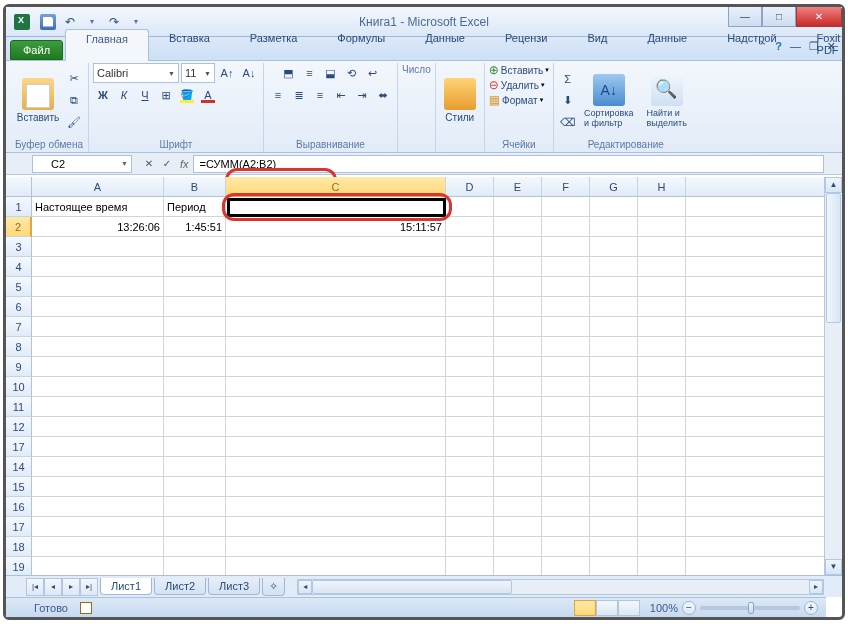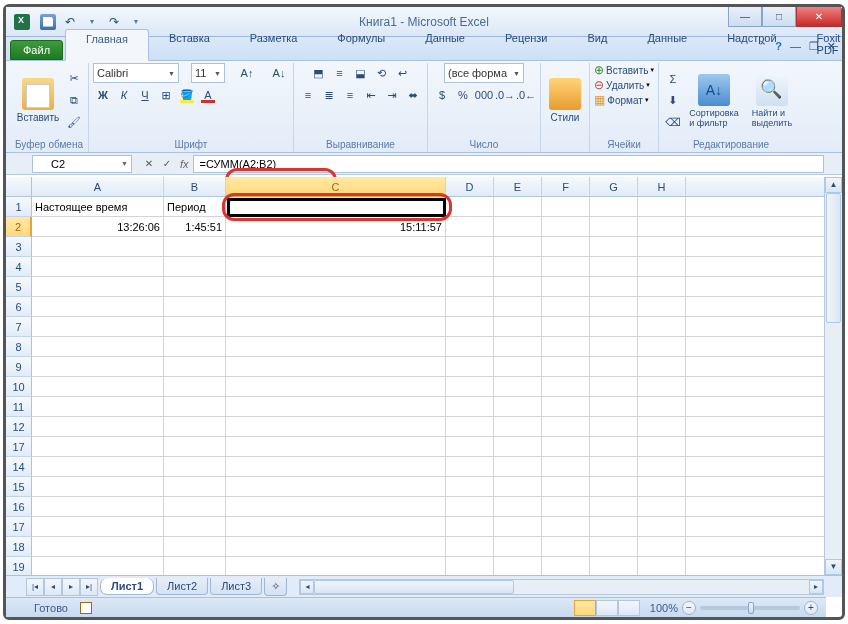--- a/index.html
+++ b/index.html
@@ -63,21 +63,21 @@
 .cell { border-right: 1px solid #d4d4d4; border-bottom: 1px solid #d4d4d4; height: 20px; font-size: 11px; padding: 0 3px; line-height: 20px; color: #000; overflow: visible; white-space: nowrap; }
 .cell.right { text-align: right; }
 .selcell { position: absolute; border: 3px solid #000; background: #fff; }
 .cell-hl { position: absolute; border: 3px solid #d9362f; border-radius: 12px; pointer-events: none; }
 
 
 .sheettabs { position: absolute; bottom: 20px; left: 0; right: 0; height: 22px; background: #e2ecf8; border-top: 1px solid #a9c1e0; display: flex; align-items: center; }
 .sheetnav { display: flex; margin-left: 20px; }
 .sheetnav .nb { width: 18px; height: 18px; border: 1px solid #b2c6e0; background: linear-gradient(#f3f7fc,#dce8f6); font-size: 8px; display: flex; align-items: center; justify-content: center; color: #2a4b7c; }
 .sheettab { background: #fff; border: 1px solid #9fb6d4; border-top: none; padding: 2px 10px; font-size: 11px; margin-left: 2px; border-radius: 0 0 4px 4px; color: #2a4b7c; }
-.sheettab.active { font-weight: bold; background: #fff; border-radius: 7px; }
+.sheettab.active { font-weight: normal; background: #fff; }
 .sheettab.inactive { background: linear-gradient(#e6eef8,#d4e2f3); }
 .hscroll { flex: 1; margin: 0 18px 0 12px; height: 16px; background: #e8eef6; border: 1px solid #b8c8dc; position: relative; }
 .hscroll .thumb { position: absolute; left: 14px; top: 0; bottom: 0; width: 200px; background: linear-gradient(#f1f5fb,#d9e5f3); border: 1px solid #accae8; border-radius: 2px; }
 .hscroll .ab { position: absolute; top: 0; width: 14px; height: 14px; background: linear-gradient(#f1f5fb,#d9e5f3); border: 1px solid #accae8; font-size: 8px; text-align: center; line-height: 12px; color: #2a4b7c; }
 .hscroll .ab.l { left: 0; } .hscroll .ab.r { right: 0; }
 
 
 .statusbar { position: absolute; bottom: 0; left: 0; right: 16px; height: 20px; background: linear-gradient(#dce8f6,#c7daf0); border-top: 1px solid #a9c1e0; display: flex; align-items: center; font-size: 11px; color: #3a5c88; padding: 0 8px; }
 .statusbar .status-text { margin-left: 20px; }
 .viewbtns { margin-left: auto; display: flex; gap: 0; }
@@ -159,21 +159,21 @@
           <div class="smallbtn">✂</div>
           <div class="smallbtn">⧉</div>
           <div class="smallbtn">🖌</div>
         </div>
       </div>
       <div class="group-label">Буфер обмена</div>
     </div>
 
     <div class="group">
       <div class="group-body" style="flex-direction:column;align-items:stretch;gap:2px">
-        <div style="display:flex;gap:12px">
+        <div style="display:flex;gap:2px">
           <div class="combo" style="width:86px">
               <span>Calibri</span>
               <span class="arr">▼</span>
             </div>
           <div class="combo" style="width:34px">
               <span>11</span>
               <span class="arr">▼</span>
             </div>
           <div class="smallbtn">A↑</div>
           <div class="smallbtn">A↓</div>
@@ -211,33 +211,20 @@
           <div class="smallbtn">≡</div>
           <div class="smallbtn">⇤</div>
           <div class="smallbtn">⇥</div>
           <div class="smallbtn">⬌</div>
         </div>
       </div>
       <div class="group-label">Выравнивание</div>
     </div>
 
     <div class="group">
-      <div class="group-body" style="flex-direction:column;gap:2px">
-        <div class="combo" style="width:80px">
-            <span>(все форма</span>
-            <span class="arr">▼</span>
-          </div>
-        <div class="iconstrip">
-          <div class="smallbtn">$</div>
-          <div class="smallbtn">%</div>
-          <div class="smallbtn">000</div>
-          <div class="smallbtn">.0→</div>
-          <div class="smallbtn">.0←</div>
-        </div>
-      </div>
       <div class="group-label">Число</div>
     </div>
 
     <div class="group">
       <div class="group-body">
         <div class="bigbtn" style="width:40px">
           <div class="icn" style="background:linear-gradient(#ffd479,#e89c2e)"></div>
           <span>Стили</span>
         </div>
       </div>

